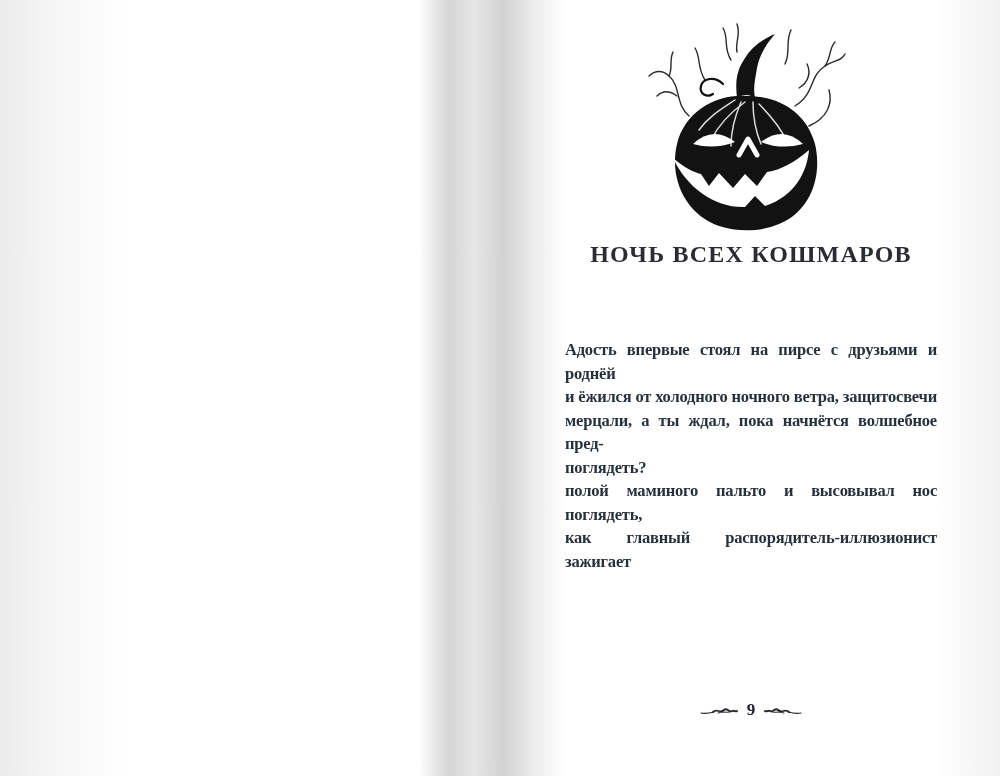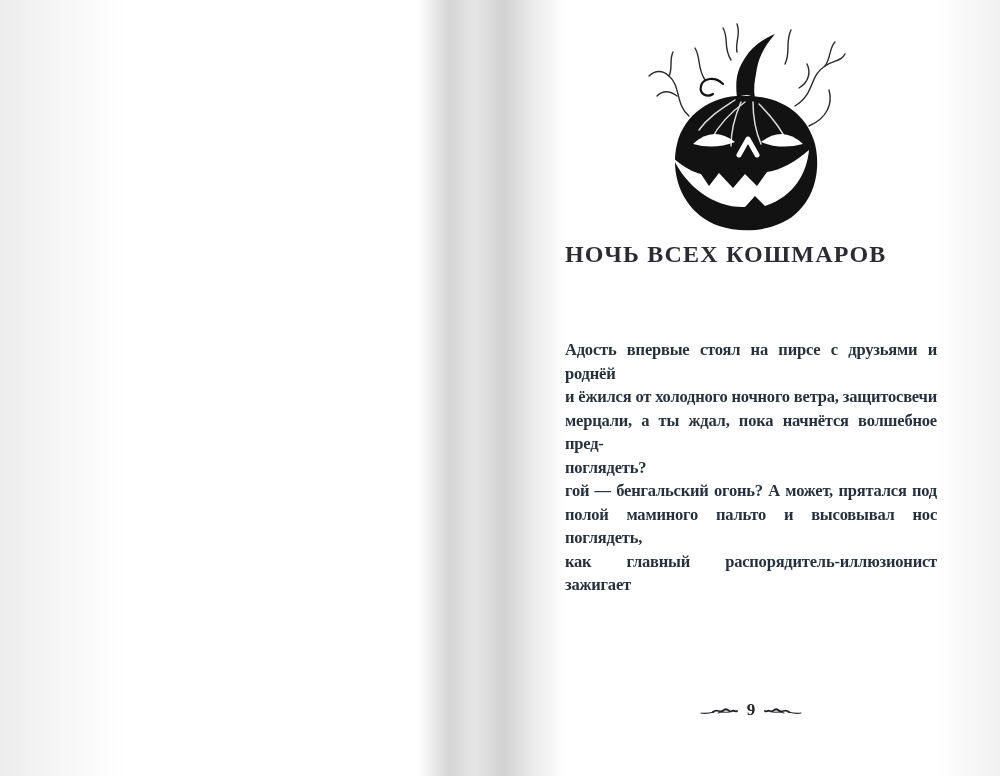--- a/index.html
+++ b/index.html
@@ -28,21 +28,21 @@
       rgba(105,105,105,0.30) 58%,
       rgba(105,105,105,0.12) 79%,
       rgba(110,110,110,0) 100%);
     pointer-events:none;
   }
   .illustration {
     position:absolute; left:633px; top:18px; width:234px; height:220px;
   }
   .chapter-title {
     position:absolute; left:565px; top:241px; width:372px;
-    margin:0; 
+    margin:0; text-align:center;
     font-size:24px; font-weight:600; letter-spacing:1.2px;
     color:#2b2b33;
   }
   .body-text {
     position:absolute; left:565px; top:338px; width:372px;
     font-size:16.5px; line-height:23.5px; letter-spacing:-0.2px;
     font-weight:600; color:#26313d;
   }
   .line { width:372px; }
   .line.just { text-align:justify; text-align-last:justify; }
@@ -111,21 +111,20 @@
     </g>
   </svg>
 
   <h1 class="chapter-title">НОЧЬ ВСЕХ КОШМАРОВ</h1>
 
   <div class="body-text">
       <div class="line just"><span>Адость впервые стоял на пирсе с друзьями и роднёй</span></div>
       <div class="line just"><span>и ёжился от холодного ночного ветра, защитосвечи</span></div>
       <div class="line just"><span>мерцали, а ты ждал, пока начнётся волшебное пред-</span></div>
       <div class="line"><span>поглядеть?</span></div>
-      <div class="line just"><span>гой — бенгальский огонь? А может, прятался под</span></div>
       <div class="line just"><span>полой маминого пальто и высовывал нос поглядеть,</span></div>
       <div class="line just"><span>как главный распорядитель-иллюзионист зажигает</span></div>
     </div>
 
   <div class="page-footer">
     <svg class="flourish" viewBox="0 0 38 12" aria-hidden="true">
       <path d="M1,8 C6,9 10,8 14,7" fill="none" stroke="#23252b" stroke-width="1.1" stroke-linecap="round"></path>
       <path d="M13,7 C17,3 20,9 24,5 C27,2 29,8 32,6 C34,5 36,7 37,6" fill="none" stroke="#23252b" stroke-width="1.8" stroke-linecap="round"></path>
       <path d="M18,8 C22,6 26,8 30,7" fill="none" stroke="#23252b" stroke-width="1" stroke-linecap="round"></path>
     </svg>

